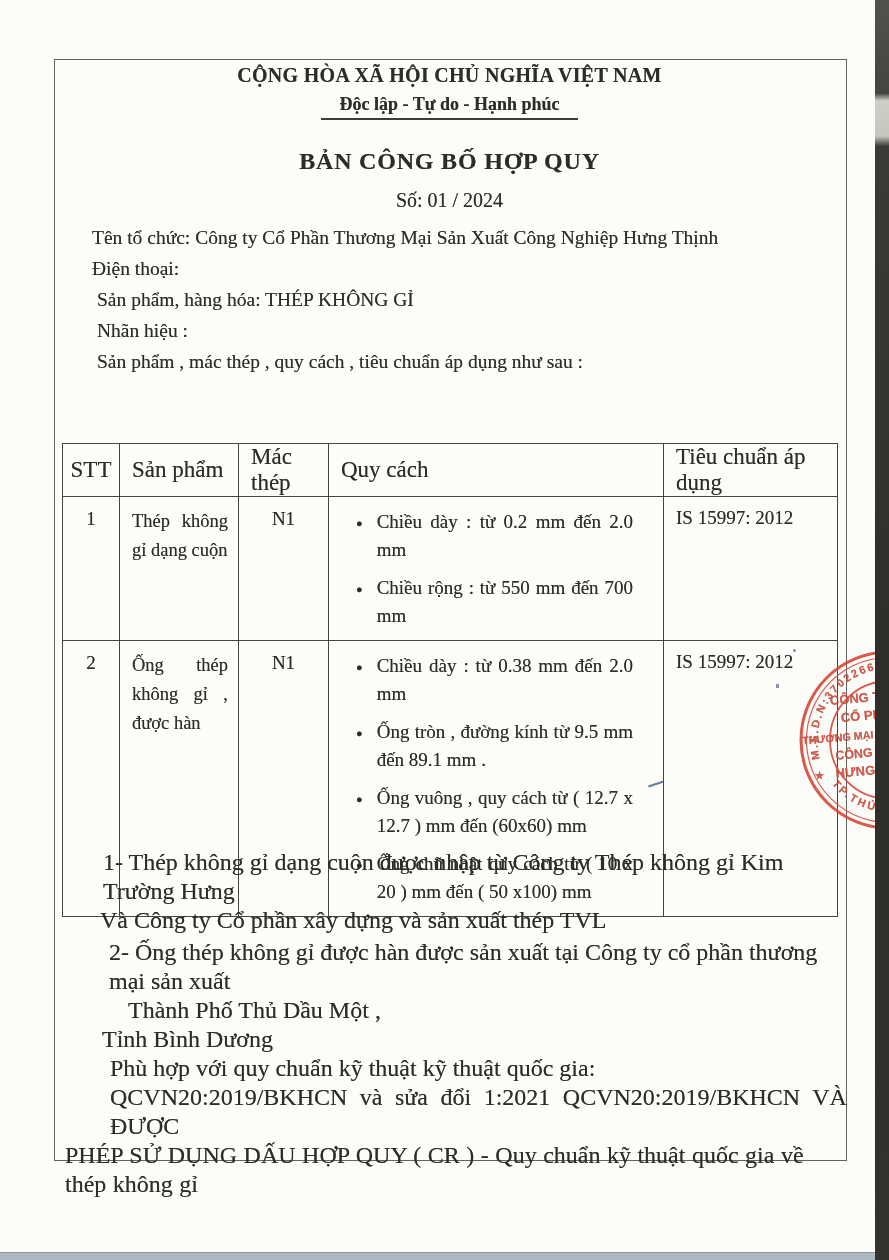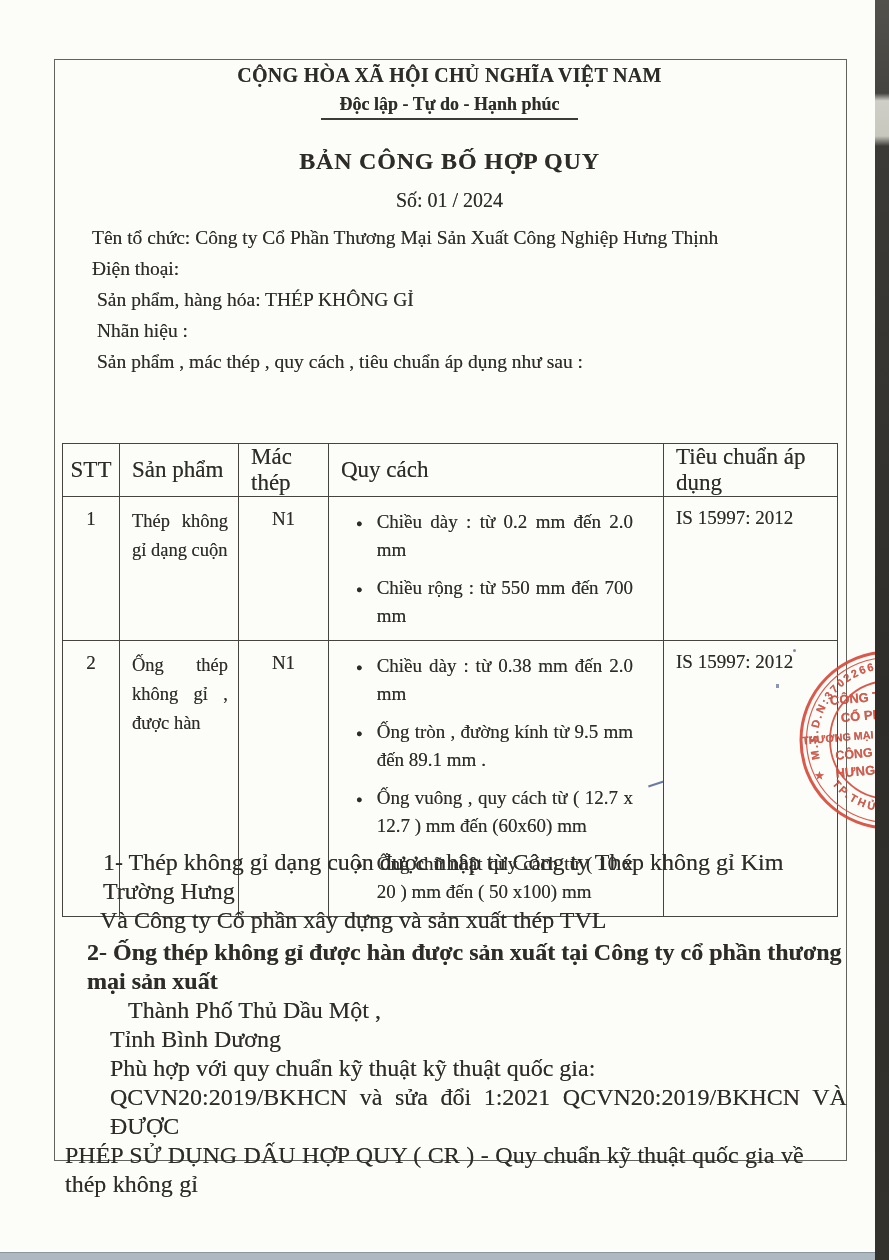--- a/index.html
+++ b/index.html
@@ -46,24 +46,24 @@
   td.cell-std{padding:10px 8px 0 12px;}
   .spec{display:flex; gap:14px; margin-bottom:10px; line-height:28px; text-align:justify;}
   .spec .bullet{flex:0 0 auto; font-size:11px; line-height:28px; transform:translateY(1px);}
   .spec .txt{flex:1;}
   .notes{
     position:absolute; left:70px; top:848px; width:777px;
     font-size:24px; line-height:29px;
   }
   .notes .n-1{margin-left:33px;}
   .notes .n-2{margin-left:30px;}
-  .notes .n-3{margin-left:17px; margin-top:3px;font-weight:bold;}
+  .notes .n-3{margin-left:39px; margin-top:3px;}
   .notes .n-4{margin-left:58px;}
   .notes .n-5{margin-left:58px;}
-  .notes .n-6{margin-left:40px;}
+  .notes .n-6{margin-left:32px;}
   .notes .n-7{margin-left:40px;}
   .notes .n-8{margin-left:40px; word-spacing:6.5px;}
   .notes .n-9{margin-left:-5px; word-spacing:.5px;}
   .stamp-svg{position:absolute; left:770px; top:615px; width:119px; height:250px; z-index:10; opacity:.92;}
   .stamp-svg text{font-family:"Liberation Sans", sans-serif; font-weight:bold;}
   .edge-right{
     position:absolute; right:0; top:0; width:14px; height:1260px; z-index:30;
     background:linear-gradient(180deg,#52514c 0%,#454440 7.4%,#cfcfc7 8%,#c7c7be 10.8%,#3b3a36 11.6%,#2e2d29 55%,#33322d 100%);
   }
   .edge-bottom{

